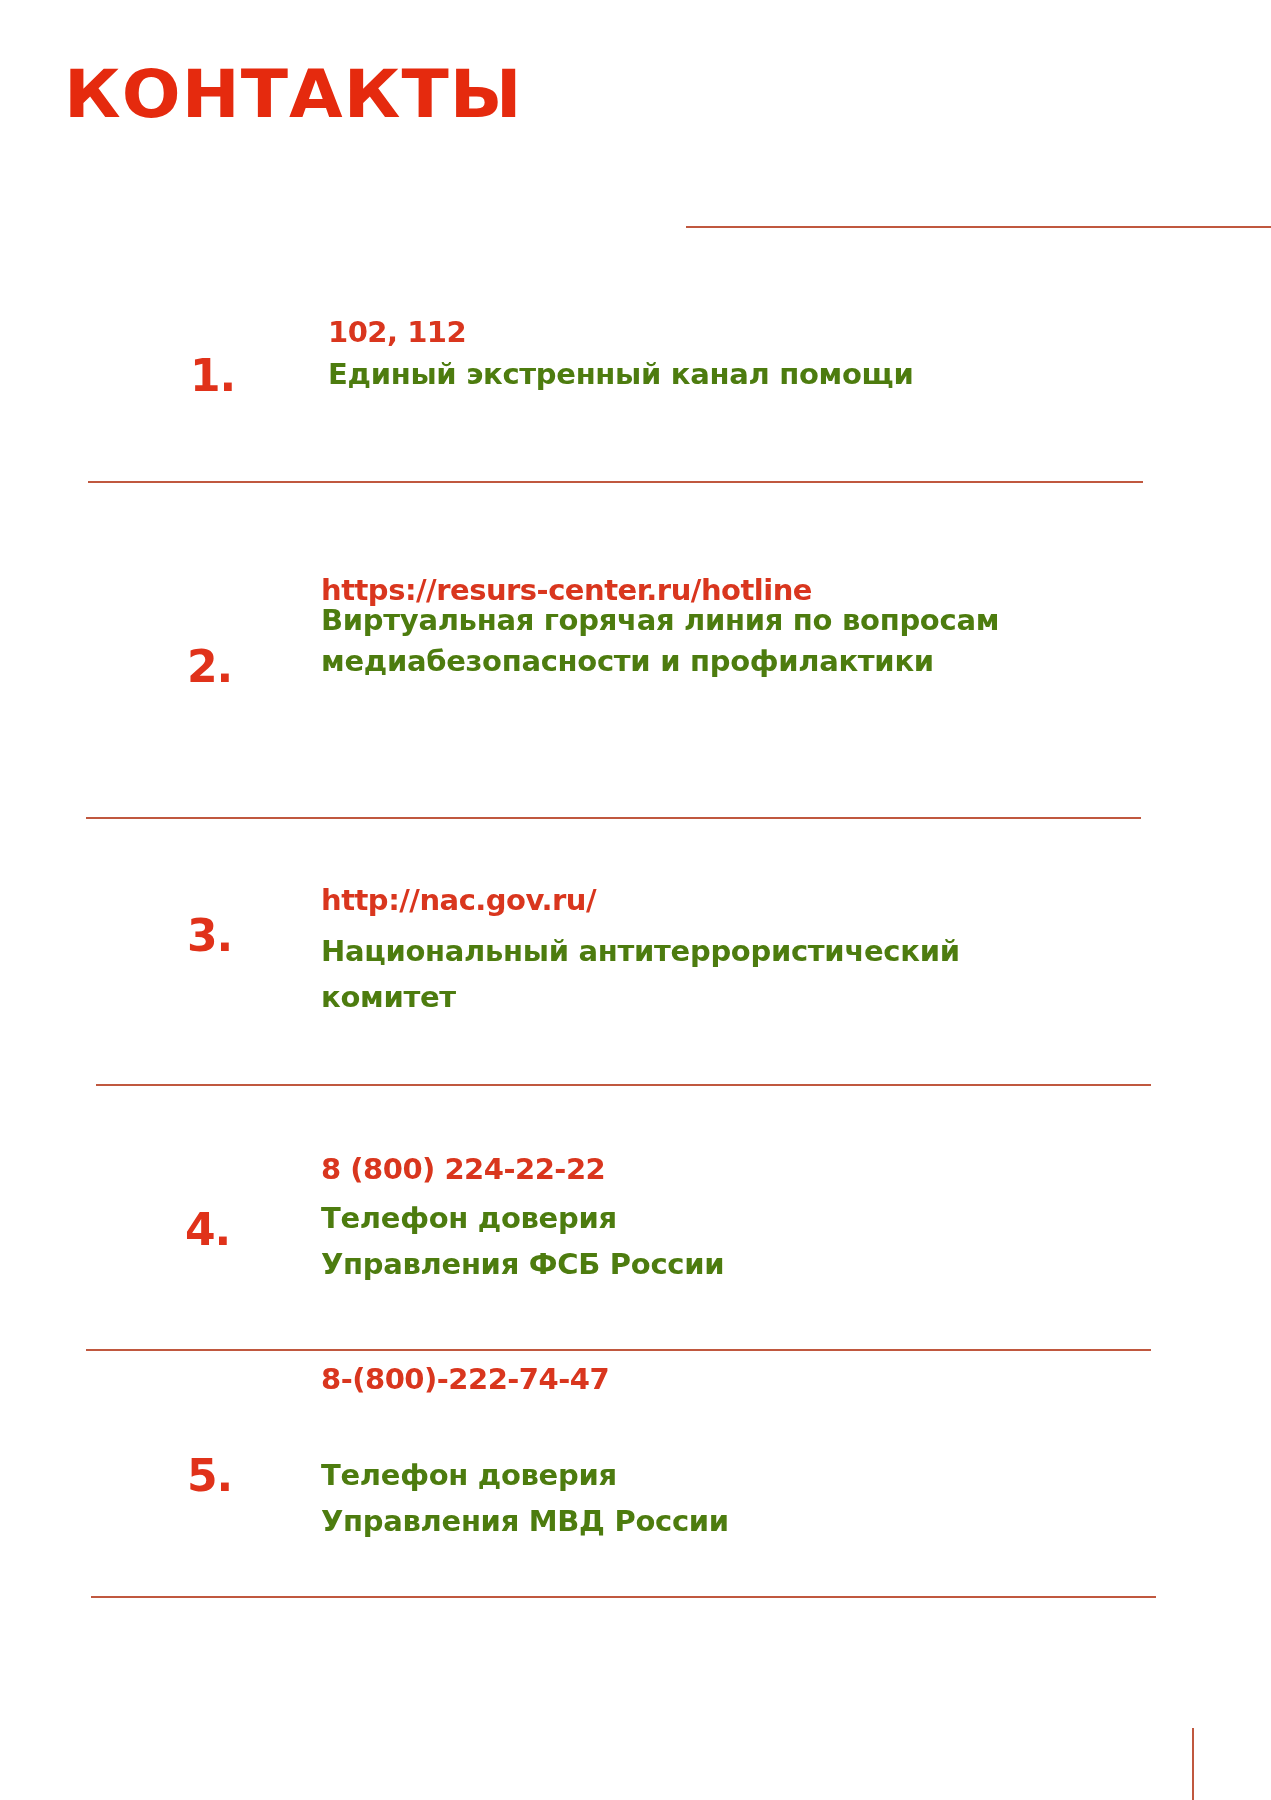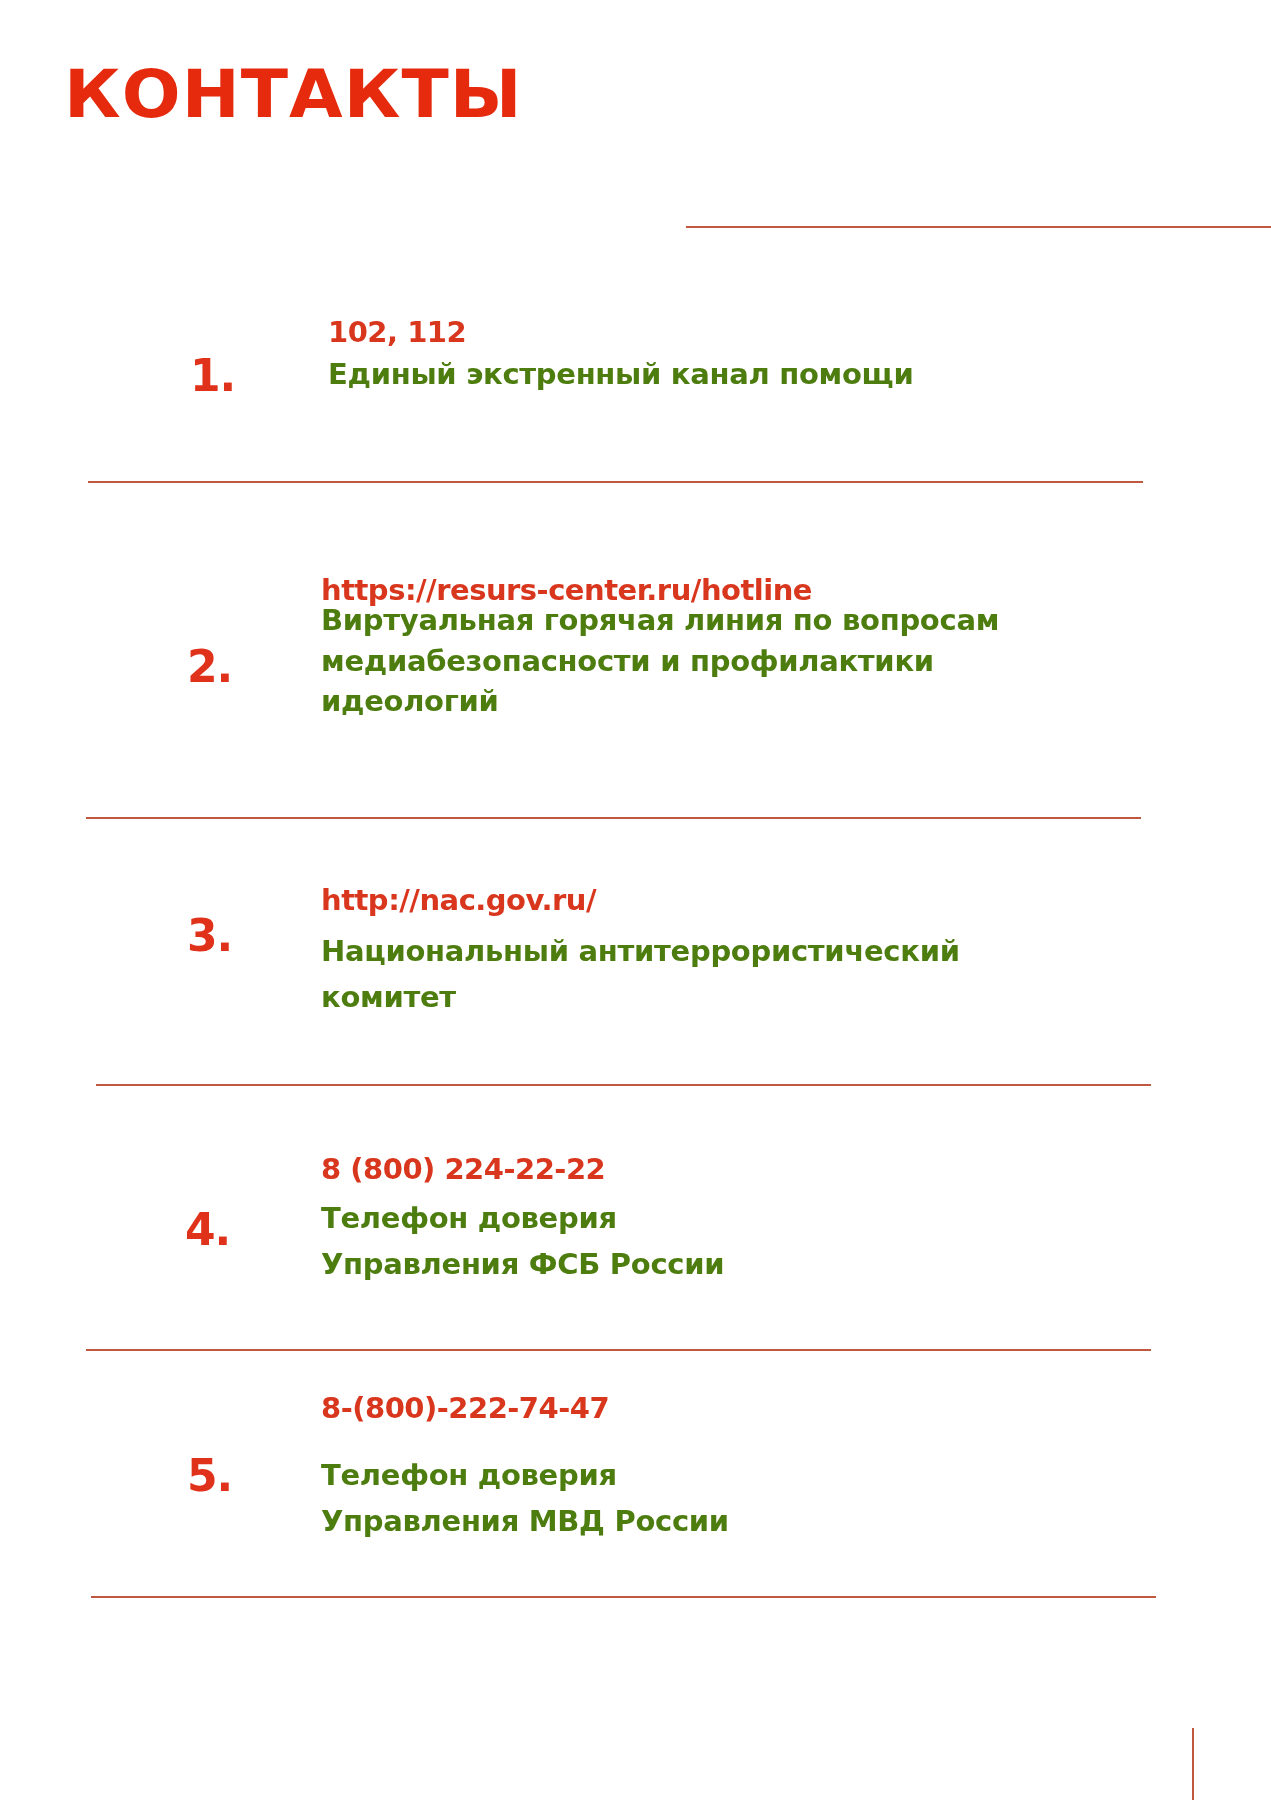--- a/index.html
+++ b/index.html
@@ -89,21 +89,20 @@
   </div>
 </div>
 <div class="hline" style="left:88px; top:481px; width:1055px;"></div>
 
 <div class="entry">
   <div class="num" style="left:187px; top:645px;">2.</div>
   <a class="contact" style="left:321px; top:574px;">https://resurs-center.ru/hotline</a>
   <div class="desc" style="left:321px; top:600px; line-height:40.5px;">
     <span class="line">Виртуальная горячая линия по вопросам</span>
     <span class="line">медиабезопасности и профилактики</span>
-    <span class="line">идеологий</span>
   </div>
 </div>
 <div class="hline" style="left:86px; top:817px; width:1055px;"></div>
 
 <div class="entry">
   <div class="num" style="left:187px; top:914px;">3.</div>
   <a class="contact" style="left:321px; top:884px;">http://nac.gov.ru/</a>
   <div class="desc" style="left:321px; top:928px; line-height:46px;">
     <span class="line">Национальный антитеррористический</span>
     <span class="line">комитет</span>
@@ -116,21 +115,21 @@
   <div class="contact" style="left:321px; top:1153px;">8 (800) 224-22-22</div>
   <div class="desc" style="left:321px; top:1195px; line-height:46px;">
     <span class="line">Телефон доверия</span>
     <span class="line">Управления ФСБ России</span>
   </div>
 </div>
 <div class="hline" style="left:86px; top:1349px; width:1065px;"></div>
 
 <div class="entry">
   <div class="num" style="left:187px; top:1454px;">5.</div>
-  <div class="contact" style="left:321px; top:1392px;text-align:center;">8-(800)-222-74-47</div>
+  <div class="contact" style="left:321px; top:1363px;text-align:center;">8-(800)-222-74-47</div>
   <div class="desc" style="left:321px; top:1452px; line-height:46px;">
     <span class="line">Телефон доверия</span>
     <span class="line">Управления МВД России</span>
   </div>
 </div>
 <div class="hline" style="left:91px; top:1596px; width:1065px;"></div>
 
 <div class="vline" style="left:1192px; top:1728px; height:72px;"></div>
 
 </body></html>

